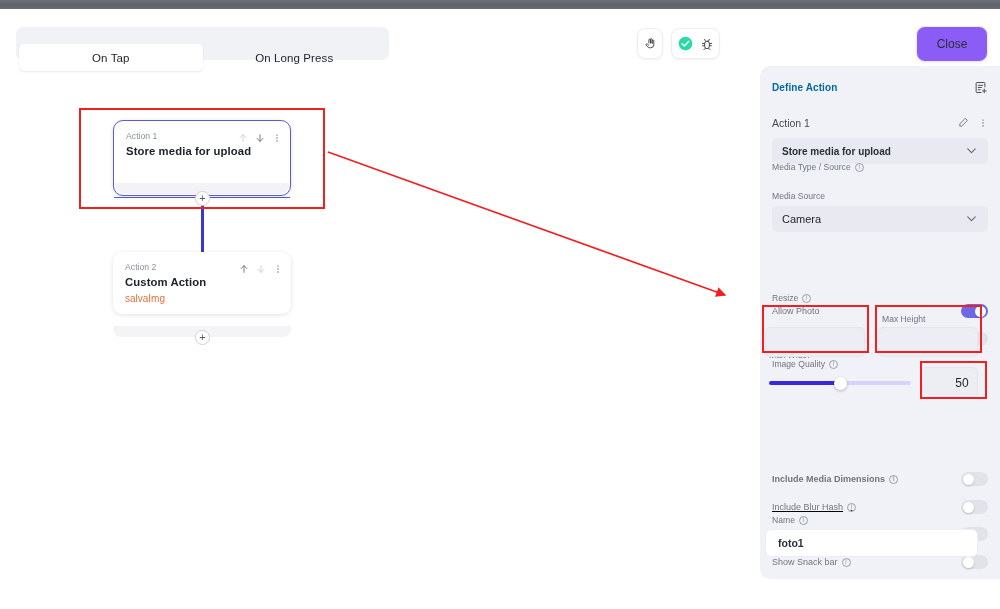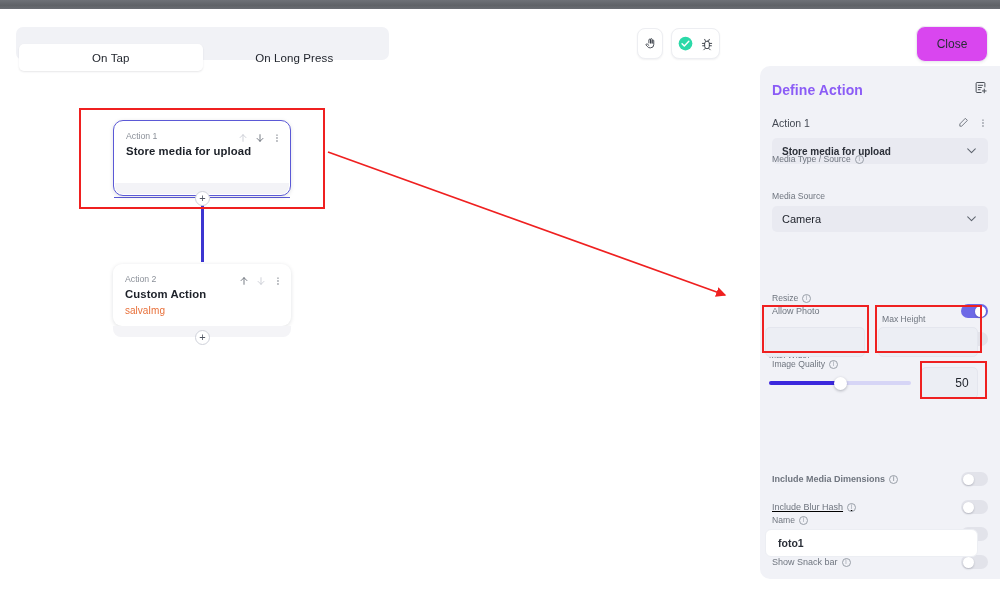--- a/index.html
+++ b/index.html
@@ -38,40 +38,40 @@
     display:flex; align-items:center; justify-content:center;
     box-shadow:0 1px 2px rgba(16,24,40,.06);
   }
   #grp-pointer { left:637px; width:26px; }
   #grp-debug   { left:671px; width:49px; gap:7px; }
   .glyph { display:flex; align-items:center; justify-content:center; }
 
   
   .close-btn {
     position:absolute; left:916px; top:26px; width:72px; height:36px;
-    background:#d946ef; border:1px solid #ececf1; border-radius:9px;
+    background:#8b5cf6; border:1px solid #ececf1; border-radius:9px;
     display:flex; align-items:center; justify-content:center;
     font-size:12px; color:#2a2e37; cursor:pointer;
     box-shadow:0 1px 3px rgba(16,24,40,.07);
   }
 
   
   .card {
     position:absolute; background:#ffffff; border-radius:9px;
     box-shadow:0 1px 4px rgba(16,24,40,.13);
   }
   #card1 {
     left:113px; top:120px; width:178px; height:76px;
     border:1.6px solid #5b59d6; border-radius:10px;
   }
   #card1 .card-foot {
     position:absolute; left:1px; right:1px; bottom:1px; height:11px;
     background:#f3f3f7; border-radius:0 0 8px 8px;
   }
-  #card2 { left:113px; top:264px; width:178px; height:62px; }
+  #card2 { left:113px; top:252px; width:178px; height:62px; }
   #card2-foot {
     position:absolute; left:113px; top:326px; width:178px; height:11px;
     background:#f4f4f7; border-radius:0 0 8px 8px;
   }
   .card-label { position:absolute; left:12px; top:10px; font-size:8.7px; color:#8b9099; }
   .card-title { position:absolute; left:12px; top:24px; font-size:11.3px; font-weight:bold; color:#1c2028; letter-spacing:.1px; }
   .card-sub   { position:absolute; left:12px; top:41px; font-size:10px; color:#e8703a; }
   .card-icons { position:absolute; right:8px; top:8px; display:flex; align-items:center; gap:7px; }
 
   
@@ -100,21 +100,21 @@
   #anno-arrow { position:absolute; left:320px; top:140px; width:430px; height:175px; pointer-events:none; }
 
   
   #panel {
     position:absolute; left:760px; top:66px; width:240px; height:513px;
     background:#f1f2f7; border-radius:10px 0 0 10px;
     padding:0 12px; overflow:hidden;
   }
   .panel-title {
     position:absolute; left:12px; top:16px;
-    font-size:14px; font-weight:bold; color:#8b5cf6; letter-spacing:.1px;
+    font-size:10px; font-weight:bold; color:#0369a1; letter-spacing:.1px;
   }
   .panel-head-icon { position:absolute; right:12px; top:14px; cursor:pointer; }
   .row-action {
     position:absolute; left:12px; right:12px; top:48px; height:18px;
     display:flex; align-items:center;
   }
   .row-action .name { font-size:10.5px; color:#454a54; flex:1; }
   .row-action .acts { display:flex; align-items:center; gap:9px; }
 
   .select {
@@ -124,21 +124,21 @@
     font-size:10px; font-weight:bold; color:#2b2f38; cursor:pointer;
   }
   #sel-action { top:72px; }
   #sel-source { top:140px; font-weight:normal; font-size:11px; color:#22262e; }
   .select .chev { margin-left:auto; }
 
   .field-label {
     position:absolute; left:12px; font-size:8.6px; color:#6f757f;
     display:flex; align-items:center; gap:4px;
   }
-  #lbl-mediatype { top:88px; }
+  #lbl-mediatype { top:96px; }
   #lbl-mediasrc  { top:125px; }
   #lbl-resize    { top:227px; }
   #lbl-quality   { top:293px; }
   #lbl-name      { top:449px; }
 
   .toggle-row {
     position:absolute; left:12px; right:12px; height:16px;
     display:flex; align-items:center;
   }
   .toggle-row .tlabel { font-size:9px; color:#6f757f; display:flex; align-items:center; gap:4px; }

